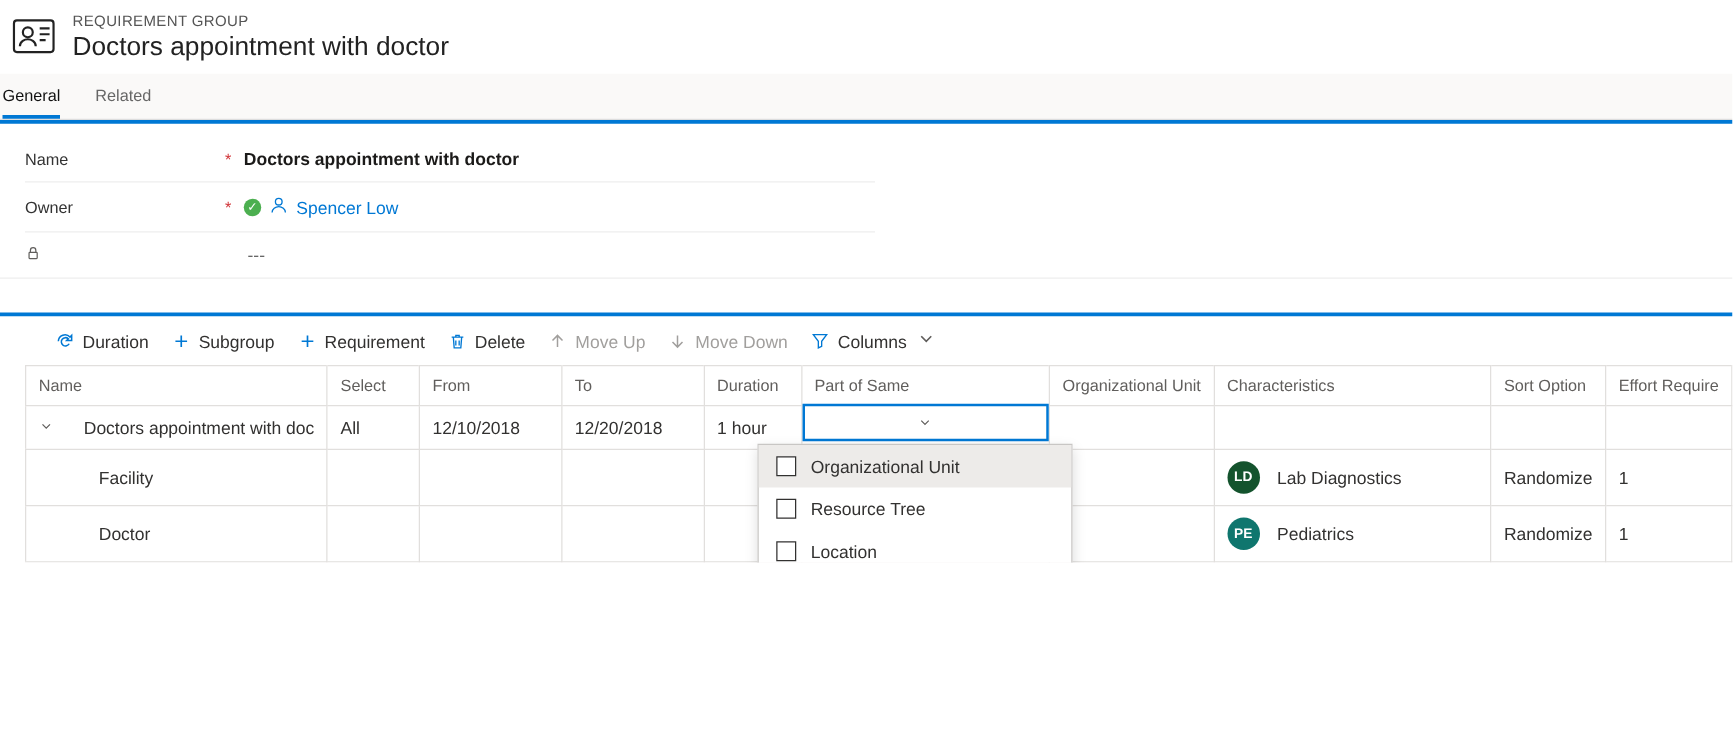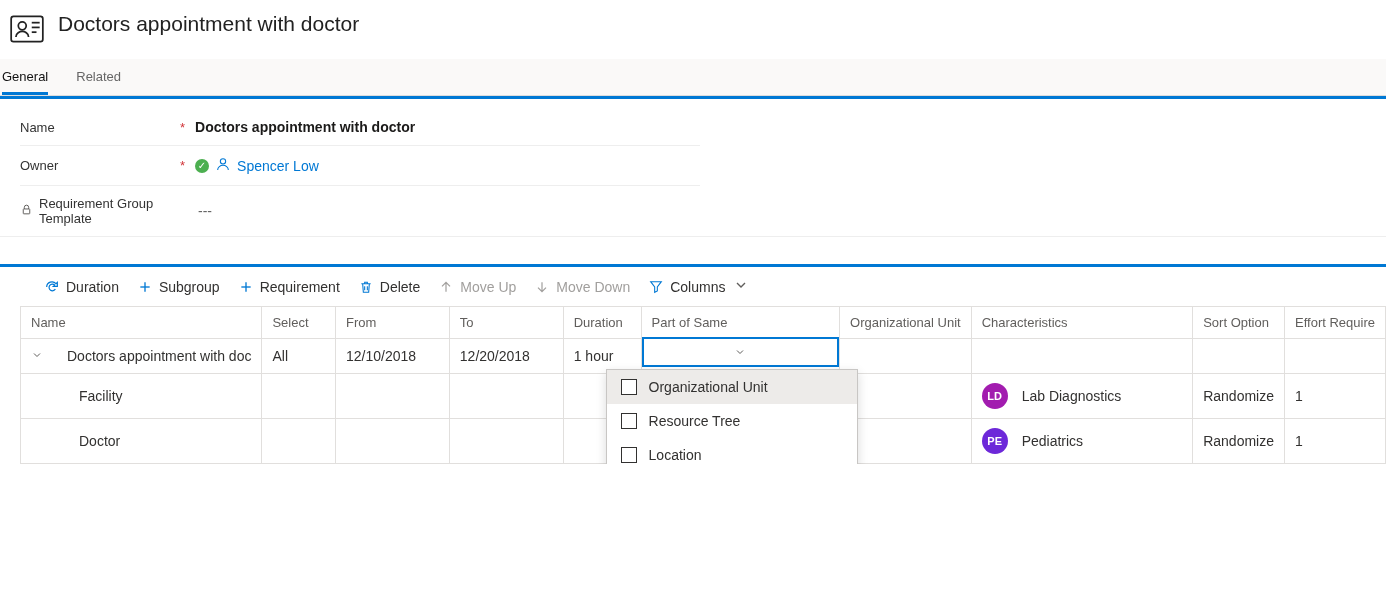--- a/index.html
+++ b/index.html
@@ -50,22 +50,22 @@
   .dd-cell { position: relative; }
   .dd-box { border: 2px solid #0078d4; height: 30px; display:flex; align-items:center; justify-content:center; position:absolute; left:0; right:0; top:-2px; background:#fff; }
   .dd-box svg { width: 12px; height: 12px; }
 
   .dropdown { position: absolute; top: 30px; left: -36px; width: 252px; background: #fff; border: 1px solid #c8c6c4; box-shadow: 0 4px 10px rgba(0,0,0,0.15); z-index: 10; }
   .dropdown-item { display:flex; align-items:center; gap: 12px; padding: 9px 14px; cursor:pointer; font-size:14px; color:#323130; }
   .dropdown-item.sel { background: #edebe9; }
   .cb { width: 16px; height: 16px; border: 1px solid #323130; background: #fff; flex-shrink:0; }
 
   .badge { width: 26px; height: 26px; border-radius: 50%; display:inline-flex; align-items:center; justify-content:center; color:#fff; font-size:11px; font-weight:600; margin-right:14px; }
-  .badge.ld { background: #a21caf; }
-  .badge.pe { background: #6d28d9; }
+  .badge.ld { background: #14532d; }
+  .badge.pe { background: #0f766e; }
   .char-cell { display:flex; align-items:center; }
 
   col.c-name { width: 230px; }
   col.c-select { width: 78px; }
   col.c-from { width: 120px; }
   col.c-to { width: 120px; }
   col.c-dur { width: 80px; }
   col.c-part { width: 226px; }
   col.c-org { width: 114px; }
   col.c-char { width: 238px; }
@@ -80,20 +80,21 @@
     <svg viewBox="0 0 48 48" fill="none" stroke="#222" stroke-width="2.2">
       <rect x="4" y="8" width="40" height="32" rx="3"></rect>
       <circle cx="18" cy="20" r="5"></circle>
       <path d="M10 34c0-5 5-7 8-7s8 2 8 7"></path>
       <line x1="30" y1="16" x2="40" y2="16"></line>
       <line x1="30" y1="22" x2="40" y2="22"></line>
       <line x1="30" y1="28" x2="36" y2="28"></line>
     </svg>
   </span>
   <div class="header-texts">
+    <div class="header-label">REQUIREMENT GROUP</div>
     <div class="header-title">Doctors appointment with doctor</div>
   </div>
 </div>
 
 <div class="tabs">
   <div class="tab active">General</div>
   <div class="tab">Related</div>
 </div>
 <div class="section-divider"></div>
 
@@ -118,21 +119,20 @@
     </div>
   </div>
   <div class="form-row">
     <div class="form-label">
       <span class="lock-icon">
         <svg viewBox="0 0 24 24" fill="none" stroke="#605e5c" stroke-width="1.8">
             <rect x="6" y="11" width="12" height="9" rx="1"></rect>
             <path d="M8 11V8a4 4 0 0 1 8 0v3"></path>
           </svg>
       </span>
-      <span>Requirement Group Template</span>
     </div>
     <span style="width:18px"></span>
     <div class="empty-val">---</div>
   </div>
 </div>
 
 <div class="gap-band"></div>
 
 <div class="grid-wrap">
   <div class="toolbar">

